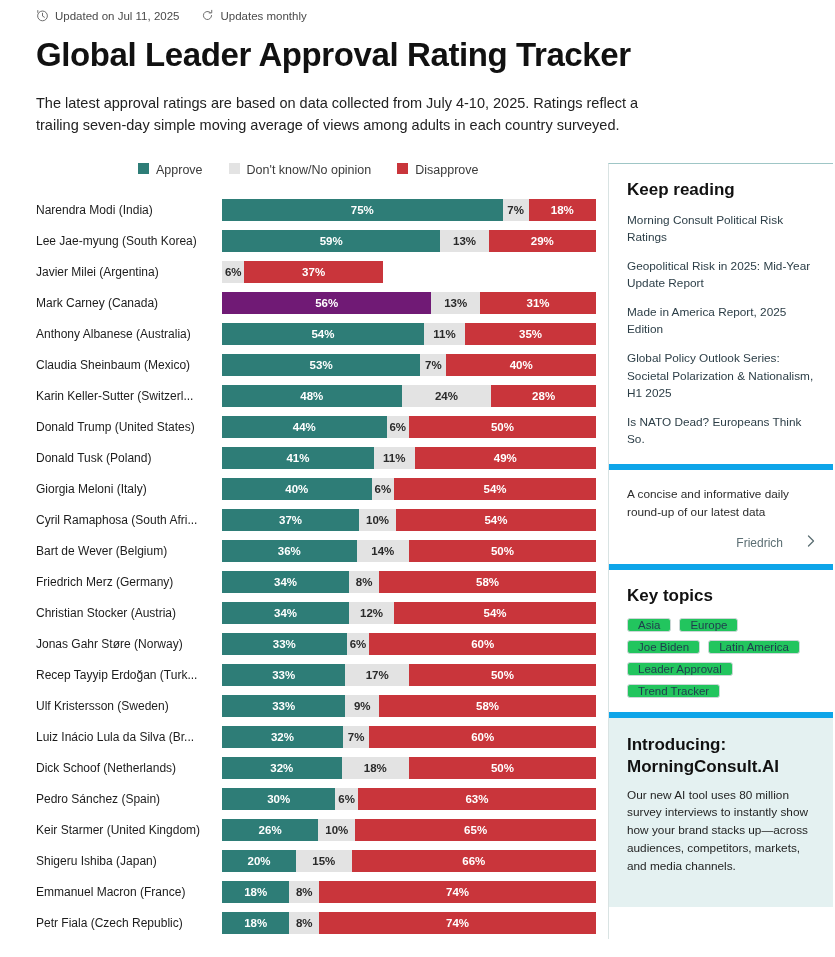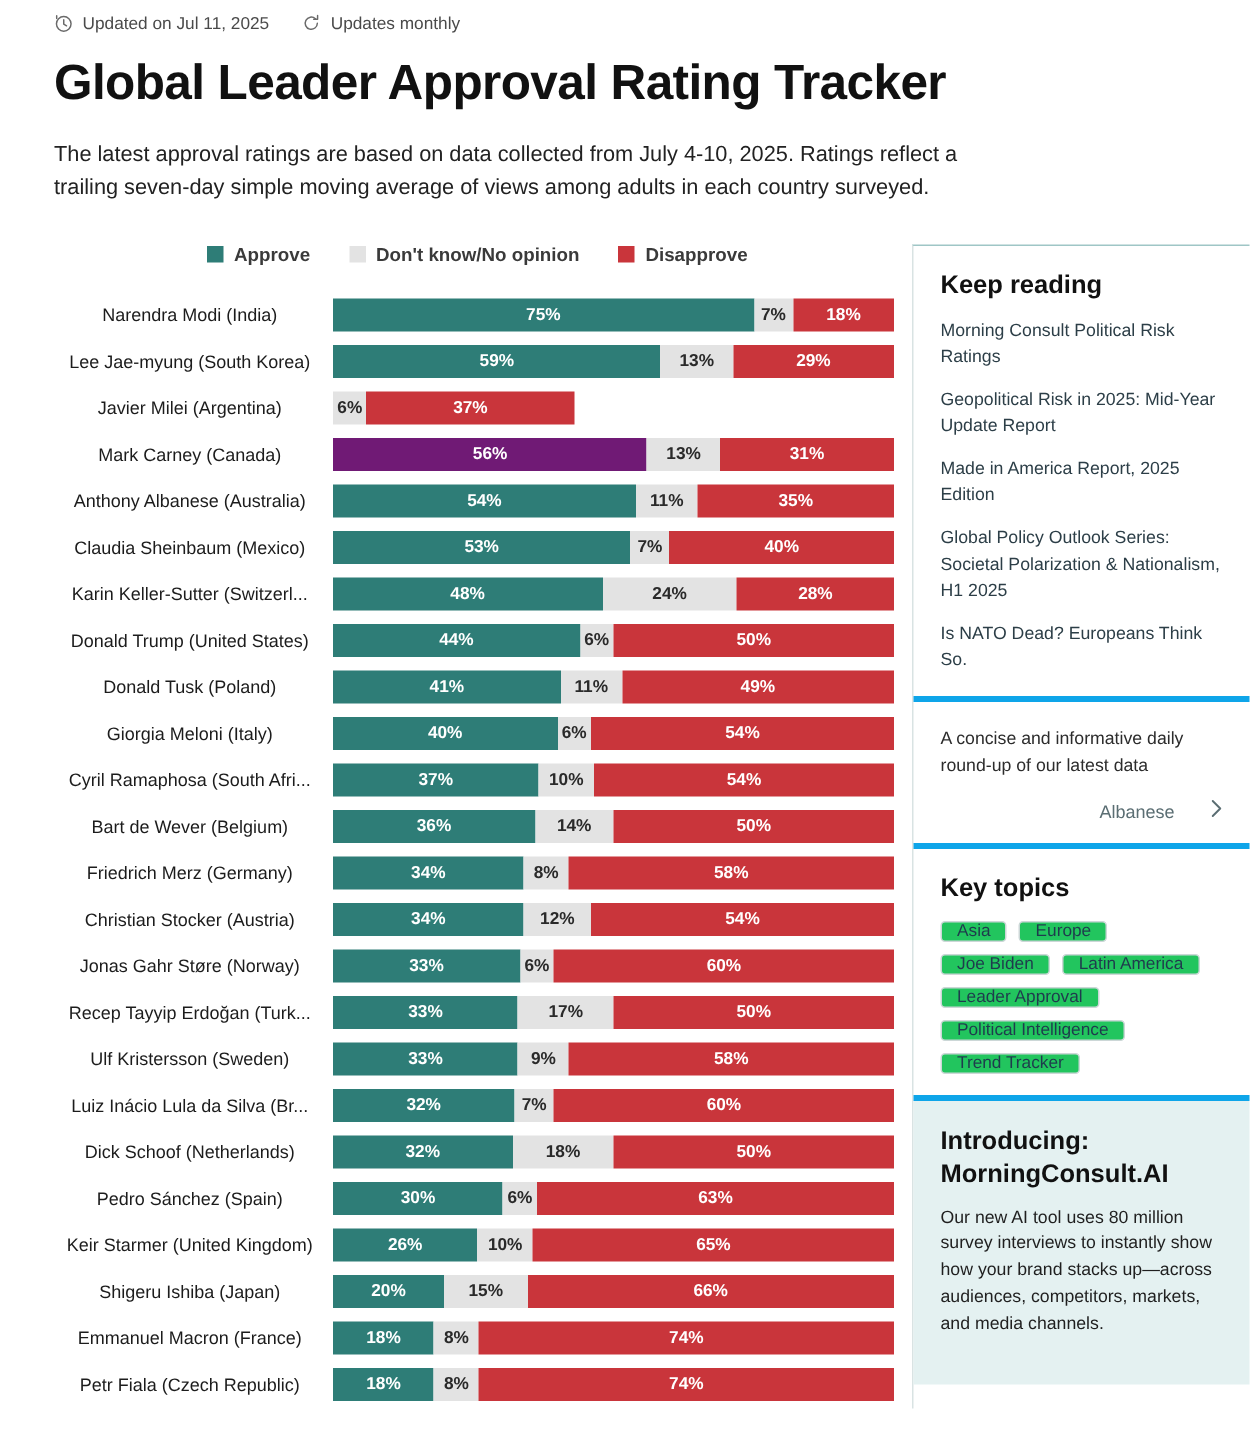--- a/index.html
+++ b/index.html
@@ -62,34 +62,34 @@
   }
 
   
   .legend {
     display: flex;
     align-items: center;
     gap: 26px;
     padding-left: 102px;
     margin-bottom: 18px;
   }
-  .legend-item { display: flex; align-items: center; gap: 7px; font-size: 12.5px; color: #3a3a3a; font-weight: bold; }
+  .legend-item { display: flex; gap: 7px; font-size: 12.5px; color: #3a3a3a; }
   .legend-swatch { width: 11px; height: 11px; display: inline-block; }
 
   
   .rows { display: flex; flex-direction: column; }
   .row {
     display: flex;
     align-items: center;
     height: 31px;
   }
   .row-label {
     width: 186px;
     flex: 0 0 186px;
-    text-align: center;
+    text-align: left;
     padding-right: 5px;
     font-size: 12px;
     color: #1c1c1c;
     white-space: nowrap;
     overflow: hidden;
     text-overflow: ellipsis;
   }
   .bars {
     flex: 1;
     display: flex;
@@ -102,21 +102,21 @@
     justify-content: center;
     font-size: 11.5px;
     font-weight: bold;
     color: #ffffff;
     overflow: hidden;
     white-space: nowrap;
   }
   .seg.neutral { color: #2a2a2a; }
 
   
-  .side-box { padding: 16px 18px 14px 18px; border-bottom: 4px solid #0ea5e9; }
+  .side-box { padding: 16px 18px 14px 18px; border-bottom: 6px solid #0ea5e9; }
   .side-h {
     font-size: 17px;
     font-weight: bold;
     color: #111;
     margin: 0 0 12px 0;
   }
   .side-link {
     display: block;
     font-size: 11.8px;
     line-height: 1.45;
@@ -421,38 +421,37 @@
             <a class="side-link">Geopolitical Risk in 2025: Mid-Year Update Report</a>
             <a class="side-link">Made in America Report, 2025 Edition</a>
             <a class="side-link">Global Policy Outlook Series: Societal Polarization &amp; Nationalism, H1 2025</a>
             <a class="side-link">Is NATO Dead? Europeans Think So.</a>
           </div>
       </div>
 
       <div class="side-box">
         <p class="side-p">A concise and informative daily round-up of our latest data</p>
         <div class="subscribe-row">
-          <span>Albanese</span>
+          <span>Friedrich</span>
           <span>
             <svg width="8" height="12" viewBox="0 0 8 12">
                 <path d="M1.5 1l5 5-5 5" fill="none" stroke="#5b6e73" stroke-width="1.3" stroke-linecap="round" stroke-linejoin="round"></path>
               </svg>
           </span>
         </div>
       </div>
 
       <div class="side-box">
         <div class="side-h">Key topics</div>
         <div class="chips" id="key-topics-chips">
             <div class="chip">Asia</div>
             <div class="chip">Europe</div>
             <div class="chip">Joe Biden</div>
             <div class="chip">Latin America</div>
             <div class="chip">Leader Approval</div>
-            <div class="chip">Political Intelligence</div>
             <div class="chip">Trend Tracker</div>
           </div>
       </div>
 
       <div class="promo">
         <div class="promo-h">Introducing: MorningConsult.AI</div>
         <p class="promo-p">Our new AI tool uses 80 million survey interviews to instantly show how your brand stacks up—across audiences, competitors, markets, and media channels.</p>
 
       </div>
 

